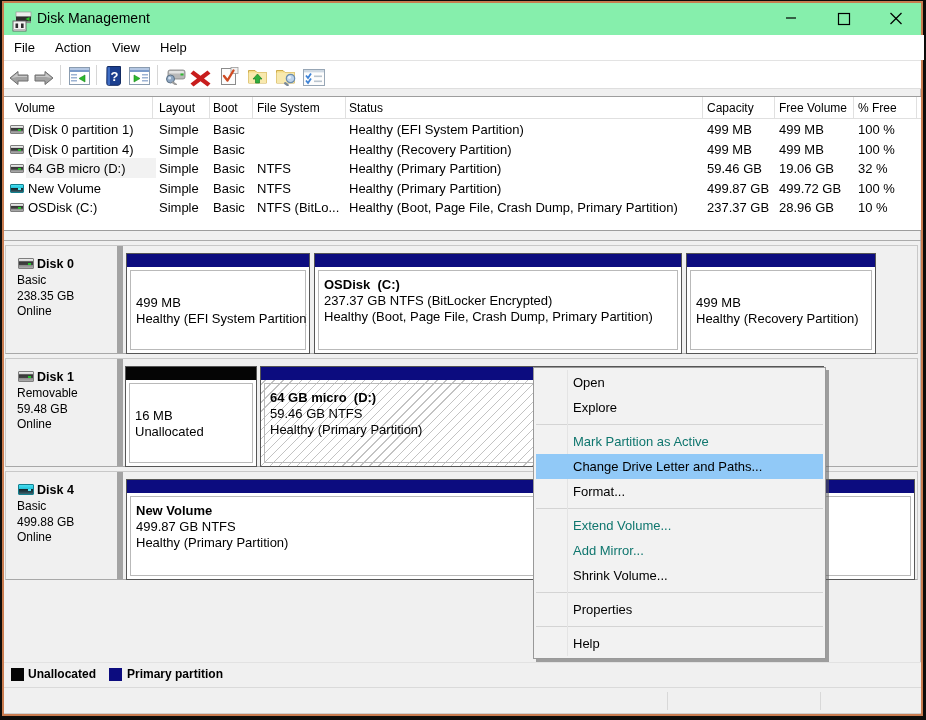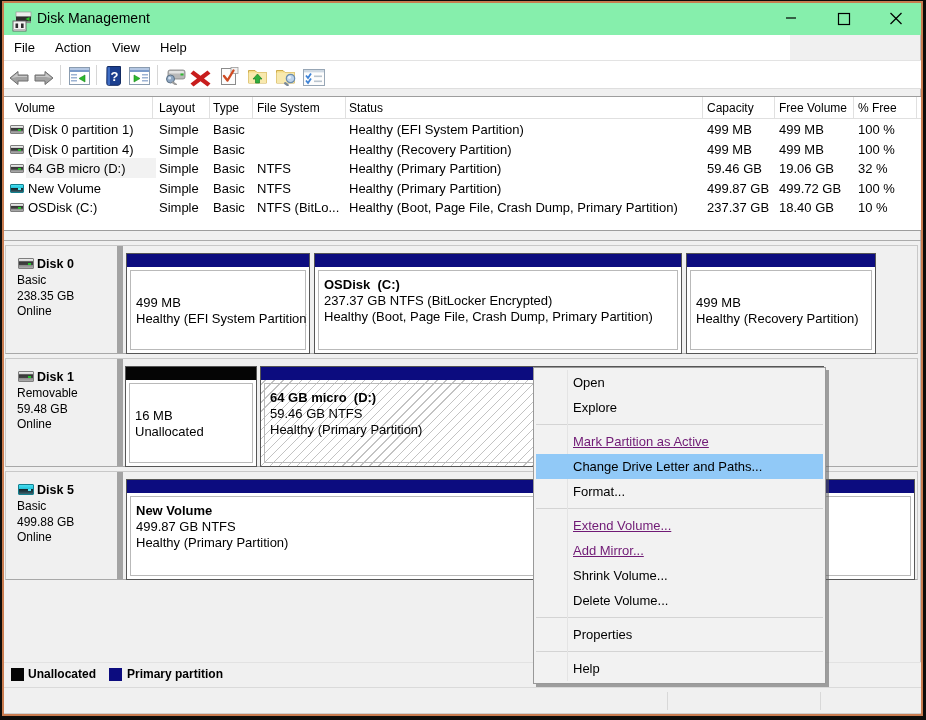--- a/index.html
+++ b/index.html
@@ -4,21 +4,21 @@
 <style>
   * { margin:0; padding:0; box-sizing:border-box; }
   html,body { width:926px; height:720px; overflow:hidden; }
   body { position:relative; font-family:"Liberation Sans",sans-serif; background:#0d0c0a; color:#000; }
   .abs { position:absolute; }
   #orange { left:2px; top:1px; width:921px; height:715px; background:#c97c50; }
   #win { left:4px; top:3px; width:917px; height:711px; background:#f0f0f0; border-right:1px solid #bcbcbc; border-bottom:1px solid #cfcfcf; }
   
   #titlebar { left:4px; top:3px; width:917px; height:32px; background:#86efac; }
   #title-text { left:33px; top:6px; font-size:14px; line-height:18px; }
-  #menubar { left:4px; top:35px; width:786px; height:25px; background:#fff; font-size:13px; }
+  #menubar { left:4px; top:35px; width:920px; height:25px; background:#fff; font-size:13px; }
   #menubar span { position:absolute; top:5px; }
   #toolbar { left:4px; top:60px; width:917px; height:29px; background:#fff; border-top:1px solid #e3e3e3; border-bottom:1px solid #dedede; }
   .tsep { position:absolute; top:4px; width:1px; height:20px; background:#d6d6d6; }
   
   #table { left:4px; top:96px; width:917px; height:135px; background:#fff; border-top:1px solid #9d9d9d; border-bottom:1px solid #9d9d9d; }
   #thead { position:absolute; left:0; top:0; width:100%; height:22px; border-bottom:1px solid #e0e0e0; font-size:12px; }
   #thead span { position:absolute; top:4px; }
   .hsep { position:absolute; top:0px; width:1px; height:22px; background:#e0e0e0; }
   .trow { position:absolute; left:0; width:100%; height:20px; font-size:13px;padding-left:37px; }
   .trow span { position:absolute; top:3px; white-space:nowrap; }
@@ -43,21 +43,21 @@
   .hdc:after { content:""; position:absolute; right:2px; top:45%; width:3px; height:2px; background:#53e6f5; }
   
   #legend { left:4px; top:662px; width:917px; height:25px; background:#f0f0f0; border-top:1px solid #e2e2e2; font-size:12px; }
   #legend .sq { position:absolute; top:5px; width:13px; height:13px; }
   #legend span { position:absolute; top:4px; }
   #status { left:4px; top:687px; width:917px; height:26px; background:#f0f0f0; border-top:1px solid #dadada; }
   #status i { position:absolute; top:4px; width:1px; height:18px; background:#d8d8d8; }
   
   #menu { left:533px; top:367px; width:293px; background:#f2f2f2; border:1px solid #999; box-shadow:3px 3px 0 rgba(90,90,90,.55); padding:2px 0; font-size:13px; z-index:50; }
   .mi { position:relative; height:25px; line-height:25px; padding-left:37px; margin:0 2px; white-space:nowrap; }
-  .mi.dis { color:#701a75;text-decoration:underline; }
+  .mi.dis { color:#0f766e; }
   .mi.hl { background:#91c9f7; }
   .msep { height:1px; background:#d4d4d4; margin:4px 2px; }
 </style>
 </head>
 <body>
 <div class="abs" id="orange"></div>
 <div class="abs" id="win"></div>
 
 <div class="abs" id="titlebar">
   <svg class="abs" style="left:7px;top:5px" width="22" height="25" viewBox="0 0 22 25">
@@ -156,21 +156,21 @@
     <path d="M3,11.5 L5,14 L8,9.5" fill="none" stroke="#3f83d6" stroke-width="1.8"></path>
     <rect x="11" y="6.5" width="8" height="1.6" fill="#b9c4ce"></rect>
     <rect x="11" y="11.5" width="8" height="1.6" fill="#b9c4ce"></rect>
   </svg>
 </div>
 
 <div class="abs" id="table">
   <div id="thead">
     <span style="left:11px">Volume</span>
     <span style="left:155px">Layout</span>
-    <span style="left:209px">Type</span>
+    <span style="left:209px">Boot</span>
     <span style="left:253px">File System</span>
     <span style="left:345px">Status</span>
     <span style="left:703px">Capacity</span>
     <span style="left:775px">Free Volume</span>
     <span style="left:854px">% Free</span>
     <i class="hsep" style="left:148px"></i>
       <i class="hsep" style="left:205px"></i>
     <i class="hsep" style="left:248px"></i>
       <i class="hsep" style="left:341px"></i>
     <i class="hsep" style="left:698px"></i>
@@ -222,21 +222,21 @@
       <span style="left:854px">100 %</span>
   </div>
   <div class="trow" style="top:100px">
     <i class="vicon hd"></i>
     <span style="left:24px">OSDisk (C:)</span>
     <span style="left:155px">Simple</span>
       <span style="left:209px">Basic</span>
     <span style="left:253px">NTFS (BitLo...</span>
     <span style="left:345px">Healthy (Boot, Page File, Crash Dump, Primary Partition)</span>
     <span style="left:703px">237.37 GB</span>
-      <span style="left:775px">18.40 GB</span>
+      <span style="left:775px">28.96 GB</span>
       <span style="left:854px">10 %</span>
   </div>
 </div>
 
 <div class="abs" id="graph-line"></div>
 
 <div class="drow" style="top:245px">
   <div class="dlabel">
     <i class="dicon hd"></i>
     <div class="b">Disk 0</div>
@@ -273,21 +273,21 @@
   <div class="cell hatch" style="left:254px;top:7px;width:564px;height:101px">
     <div class="band"></div>
       <div class="inbox"></div>
     <div class="ctext" style="top:23px"><b>64 GB micro&nbsp; (D:)</b><br>59.46 GB NTFS<br>Healthy (Primary Partition)</div>
   </div>
 </div>
 
 <div class="drow" style="top:471px">
   <div class="dlabel">
     <i class="dicon hdc"></i>
-    <div class="b">Disk 5</div>
+    <div class="b">Disk 4</div>
     <div class="l" style="top:27px">Basic<br>499.88 GB<br>Online</div>
   </div>
   <div class="cell" style="left:120px;top:7px;width:789px;height:101px">
     <div class="band"></div>
       <div class="inbox"></div>
     <div class="ctext" style="top:23px"><b>New Volume</b><br>499.87 GB NTFS<br>Healthy (Primary Partition)</div>
   </div>
 </div>
 
 <div class="abs" id="legend">
@@ -306,18 +306,17 @@
   <div class="mi">Open</div>
   <div class="mi">Explore</div>
   <div class="msep"></div>
   <div class="mi dis">Mark Partition as Active</div>
   <div class="mi hl">Change Drive Letter and Paths...</div>
   <div class="mi">Format...</div>
   <div class="msep"></div>
   <div class="mi dis">Extend Volume...</div>
   <div class="mi dis">Add Mirror...</div>
   <div class="mi">Shrink Volume...</div>
-  <div class="mi">Delete Volume...</div>
   <div class="msep"></div>
   <div class="mi">Properties</div>
   <div class="msep"></div>
   <div class="mi">Help</div>
 </div>
 
 </body></html>

